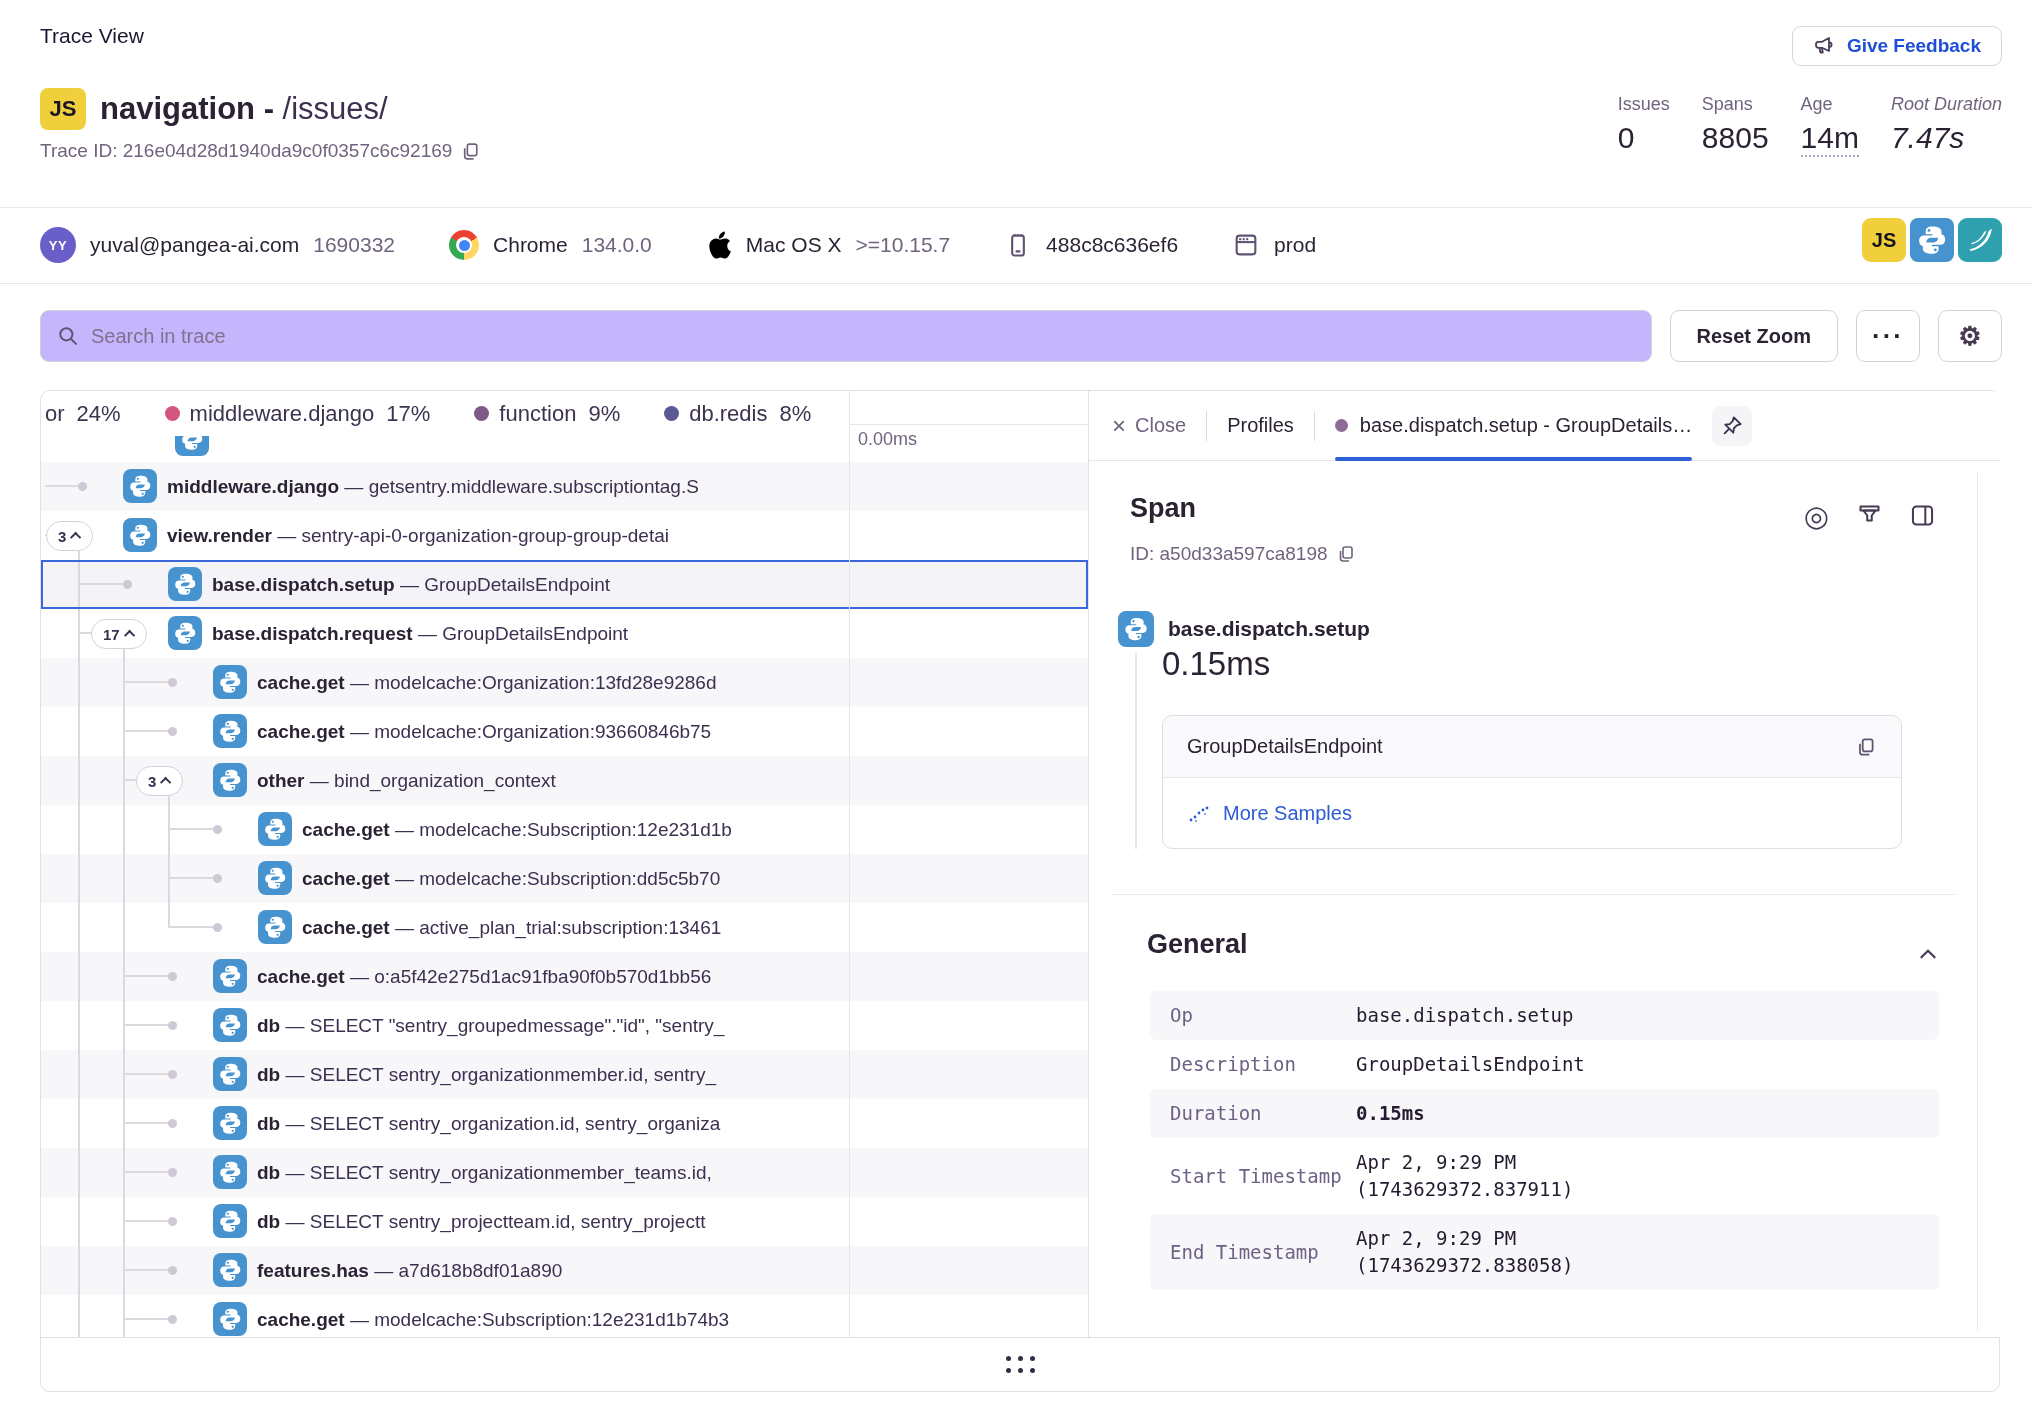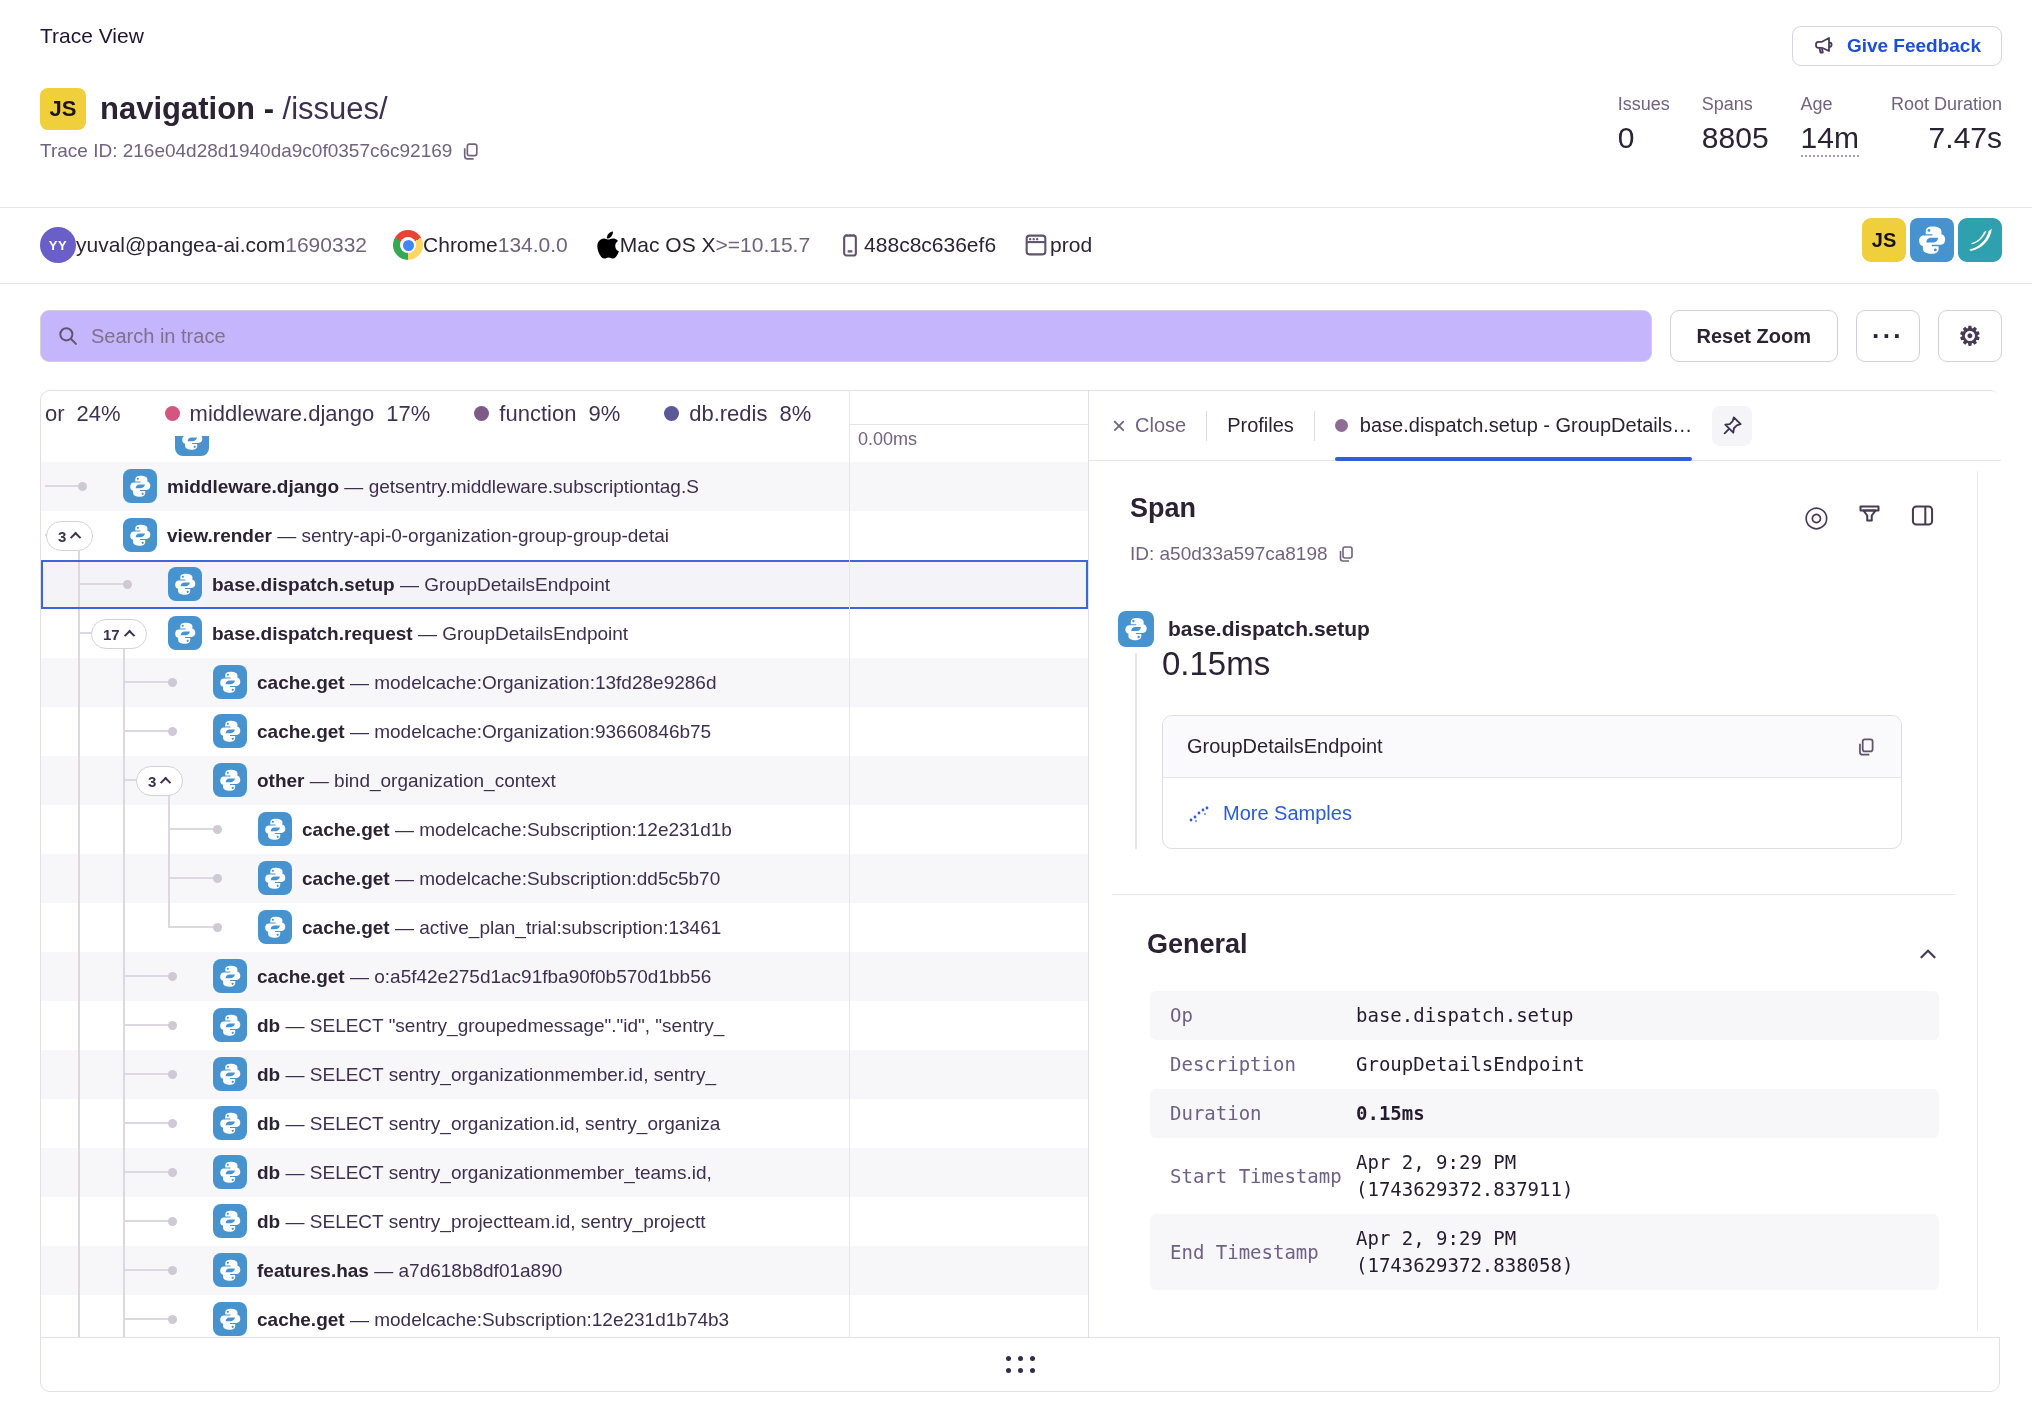--- a/index.html
+++ b/index.html
@@ -13,29 +13,29 @@
     border:1.5px solid #d9d3df; border-radius:9px; font-size:19px; font-weight:700; color:#1d4ed8; background:#fff; cursor:pointer; }
   #title-row { left:40px; top:88px; display:flex; align-items:center; gap:14px; }
   .js-badge { width:46px; height:42px; background:#f0cf3c; border-radius:8px; display:flex; align-items:center; justify-content:center;
     font-size:22px; font-weight:800; color:#1a1423; }
   #main-title { font-size:31px; }
   #main-title .t-bold { font-weight:700; color:#2b2233; }
   #main-title .t-path { font-weight:400; color:#3d2f4f; }
   #trace-id-row { left:40px; top:140px; display:flex; align-items:center; gap:8px; font-size:19px; color:#71637e; }
   #stats { right:30px; top:94px; display:flex; gap:32px; }
   .stat { display:flex; flex-direction:column; align-items:flex-start; }
-  .stat.right { align-items:flex-end; }
+  .stat.right { align-items:flex-start;font-style:italic; }
   .stat .s-label { font-size:18px; font-weight:500; color:#71637e; margin-bottom:6px; }
   .stat .s-value { font-size:30px; color:#2b2233; }
   .stat .s-value.dotted { border-bottom:2px dotted #a79bb5; }
 
   .hr { left:0; right:0; height:1px; background:#e8e5eb; }
 
   
-  #meta-row { left:40px; top:208px; height:74px; right:30px; display:flex; align-items:center; font-size:21px; }
+  #meta-row { left:40px; top:208px; height:74px; right:30px; display:flex; align-items:center; gap:14px; font-size:21px; }
   .meta-gap { width:26px; }
   .muted { color:#71637e; }
   .avatar { width:36px; height:36px; border-radius:50%; background:#6a5fc8; color:#fff; font-size:13px; font-weight:700;
     display:flex; align-items:center; justify-content:center; letter-spacing:.5px; }
   .chrome-icon { width:30px; height:30px; border-radius:50%; background:conic-gradient(from -60deg,#ea4335 0 120deg,#fdd663 0 240deg,#34a853 0 360deg); position:relative; }
   .chrome-icon::before { content:""; position:absolute; inset:7px; border-radius:50%; background:#fff; }
   .chrome-icon::after { content:""; position:absolute; inset:9.5px; border-radius:50%; background:#4285f4; }
   .mini-icon { width:28px; height:28px; color:#4a3b57; flex:none; }
   #platform-badges { position:absolute; right:30px; top:218px; display:flex; gap:4px; }
   .pbadge { width:44px; height:44px; border-radius:9px; display:flex; align-items:center; justify-content:center; }

